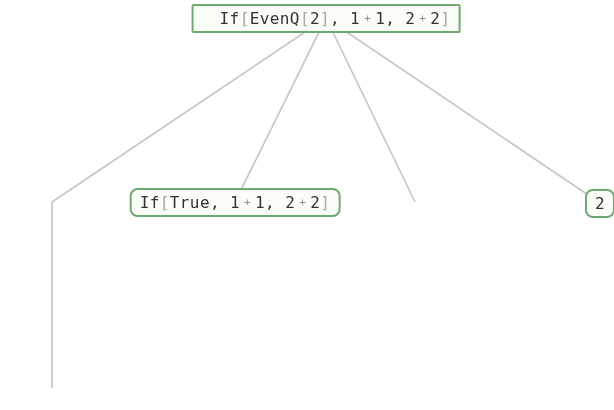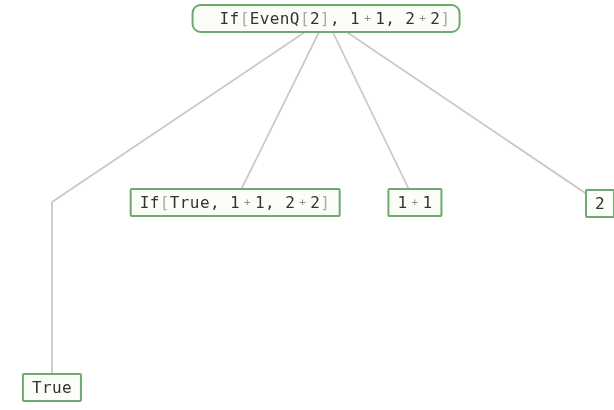--- a/index.html
+++ b/index.html
@@ -28,30 +28,30 @@
     top: 0;
     width: 614px;
     height: 410px;
   }
   .node {
     position: absolute;
     transform: translateX(-50%);
     box-sizing: border-box;
     background: #fbfdf9;
     border: 2px solid #6fa96f;
-    border-radius: 2px;
+    border-radius: 8px;
     padding: 3px 8px;
     font-size: 16px;
     line-height: 19px;
     letter-spacing: 0.4px;
     color: #333333;
     white-space: pre;
   }
   .node.rounded {
-    border-radius: 9px;
+    border-radius: 2px;
     padding-left: 26px;
   }
   .seg-text { color: #333333; }
   .seg-bracket { color: #a9a9a9; }
   .seg-op {
     color: #8f8f8f;
     font-size: 11px;
     vertical-align: 2px;
     margin: 0 4px;
   }
@@ -63,17 +63,15 @@
   <svg id="edge-layer" width="614" height="410" viewBox="0 0 614 410">
       <line x1="326" y1="18" x2="52" y2="202" stroke="#c9c7c4" stroke-width="1.7"></line>
       <line x1="326" y1="18" x2="235" y2="202" stroke="#c9c7c4" stroke-width="1.7"></line>
       <line x1="326" y1="18" x2="415" y2="202" stroke="#c9c7c4" stroke-width="1.7"></line>
       <line x1="326" y1="18" x2="600" y2="203" stroke="#c9c7c4" stroke-width="1.7"></line>
       <line x1="52" y1="202" x2="52" y2="388" stroke="#c9c7c4" stroke-width="1.7"></line>
     </svg>
   <div id="node-layer">
       <div class="node rounded" title="If[EvenQ[2], 1 + 1, 2 + 2]" style="left: 326px; top: 4px; background: rgb(251, 253, 249); border-color: rgb(111, 169, 111);"><span class="seg-text">If</span><span class="seg-bracket">[</span><span class="seg-text">EvenQ</span><span class="seg-bracket">[</span><span class="seg-text">2</span><span class="seg-bracket">]</span><span class="seg-text">, 1</span><span class="seg-op">+</span><span class="seg-text">1, 2</span><span class="seg-op">+</span><span class="seg-text">2</span><span class="seg-bracket">]</span></div>
       <div class="node" title="If[True, 1 + 1, 2 + 2]" style="left: 235px; top: 188px; background: rgb(251, 253, 249); border-color: rgb(111, 169, 111);"><span class="seg-text">If</span><span class="seg-bracket">[</span><span class="seg-text">True, 1</span><span class="seg-op">+</span><span class="seg-text">1, 2</span><span class="seg-op">+</span><span class="seg-text">2</span><span class="seg-bracket">]</span></div>
-      <div class="node" title="1 + 1" style="left: 415px; top: 188px; background: rgb(251, 253, 249); border-color: rgb(111, 169, 111);"><span class="seg-text">1</span><span class="seg-op">+</span><span class="seg-text">1</span></div>
       <div class="node" title="2" style="left: 600px; top: 189px; background: rgb(251, 253, 249); border-color: rgb(111, 169, 111);"><span class="seg-text">2</span></div>
-      <div class="node" title="True" style="left: 52px; top: 373px; background: rgb(251, 253, 249); border-color: rgb(111, 169, 111);"><span class="seg-text">True</span></div>
     </div>
 </div>
 
 </body></html>

